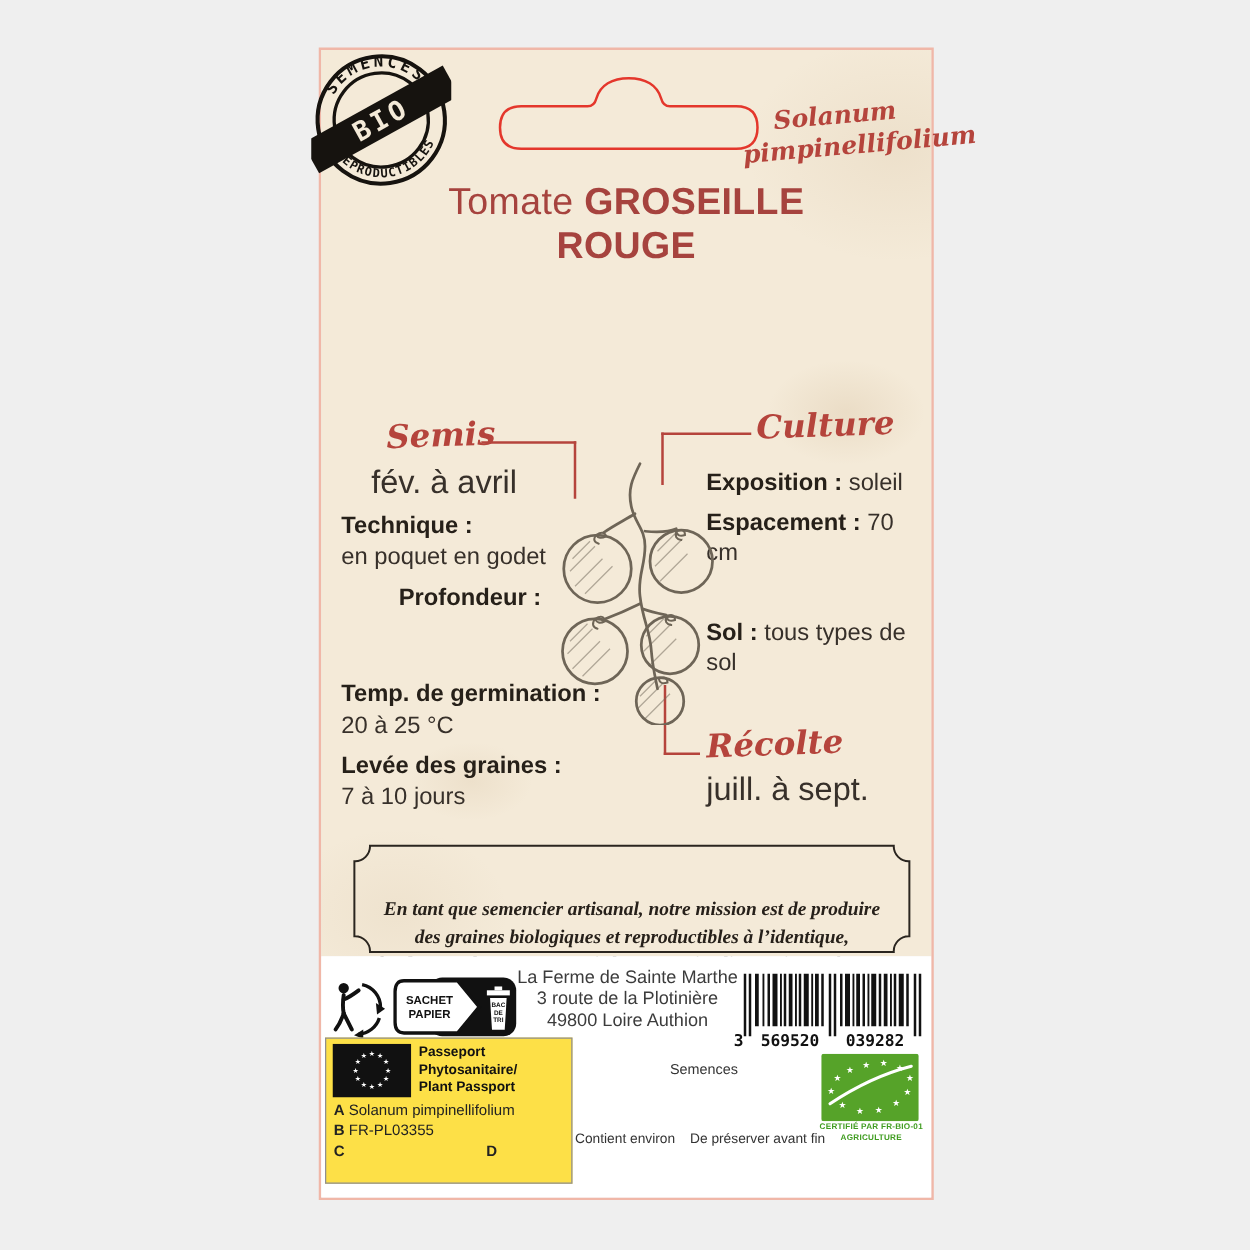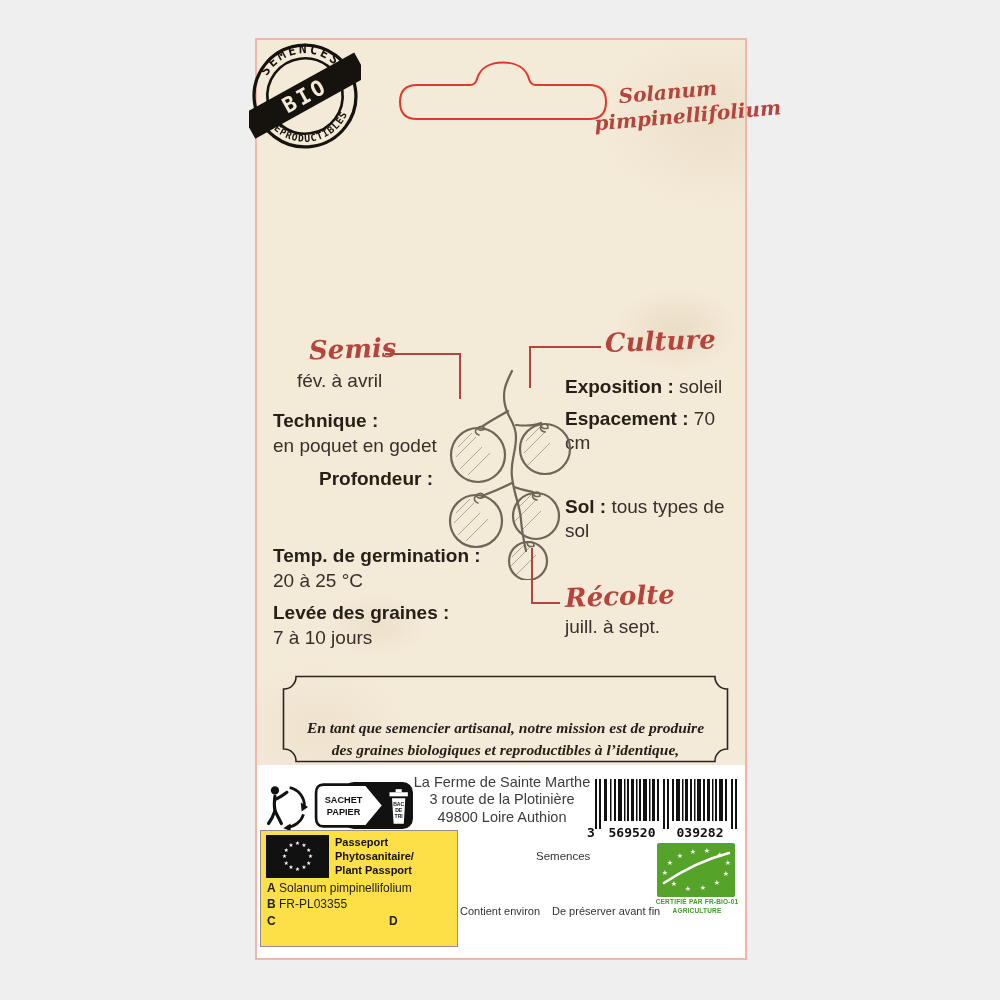--- a/index.html
+++ b/index.html
@@ -20,21 +20,21 @@
   .stamp{left:-8px;top:0px;width:112px;height:112px;}
   .hangtab{left:140px;top:20px;width:212px;height:62px;}
   .species{left:336px;top:40px;width:152px;text-align:center;transform:rotate(-5deg);
      font-family:"DejaVu Serif",serif;font-style:italic;font-weight:700;font-size:20px;
      color:#b5443c;line-height:1.25;}
   .title{left:0;top:104px;width:100%;text-align:center;color:#a6433e;font-size:30px;line-height:1.18;letter-spacing:.3px;}
   .title b{font-weight:700;}
   .desc{left:8px;top:192px;width:472px;text-align:center;color:#3a332c;font-size:19.5px;line-height:1.32;}
   
   .script{font-family:"DejaVu Serif",serif;font-style:italic;font-weight:700;font-size:26px;color:#b5443c;transform:rotate(-2deg);}
-  .period{font-size:19px;color:#37302a;}
+  .period{font-size:26px;color:#37302a;}
   .kv-label{font-size:19px;font-weight:700;color:#262019;}
   .kv-value{font-size:19px;color:#37302a;line-height:1.25;}
   .inline-kv{font-size:19px;color:#37302a;width:180px;line-height:1.25;}
   .inline-kv b{font-weight:700;color:#262019;}
   .redline{background:#b5443c;}
   
   .mission{left:24px;top:634px;width:449px;height:90px;}
   .mission-frame{position:absolute;left:0;top:0;width:449px;height:90px;}
   .mission-text{position:absolute;left:14px;right:14px;top:7px;text-align:center;
      font-family:"Liberation Serif",serif;font-style:italic;font-weight:700;
@@ -82,20 +82,24 @@
       <svg class="abs hangtab" viewBox="0 0 212 62">
         <path d="M 20 25 H 73 C 77 25 79 23 80 19 C 83 8 93 2.5 106 2.5 C 119 2.5 129 8 132 19 C 133 23 135 25 139 25 H 192
                  Q 209 25 209 42 Q 209 59 192 59 H 20 Q 3 59 3 42 Q 3 25 20 25 Z" fill="none" stroke="#e4372c" stroke-width="2"></path>
       </svg>
 
       <div class="abs species">
         <div>Solanum</div>
         <div>pimpinellifolium</div>
       </div>
 
+      <div class="abs title">
+        <span>Tomate </span><b>GROSEILLE</b><br>
+        <b>ROUGE</b>
+      </div>
 
 
       <div class="abs script" style="left:52px;top:294px;">Semis</div>
       <div class="abs period" style="left:40px;top:330px;">fév. à avril</div>
 
       <div class="abs kv-label" style="left:16px;top:370px;">Technique :</div>
       <div class="abs kv-value" style="left:16px;top:394px;width:190px;">en poquet en godet</div>
 
       <div class="abs kv-label" style="left:16px;top:428px;margin-left:46px;">Profondeur :</div>
 

